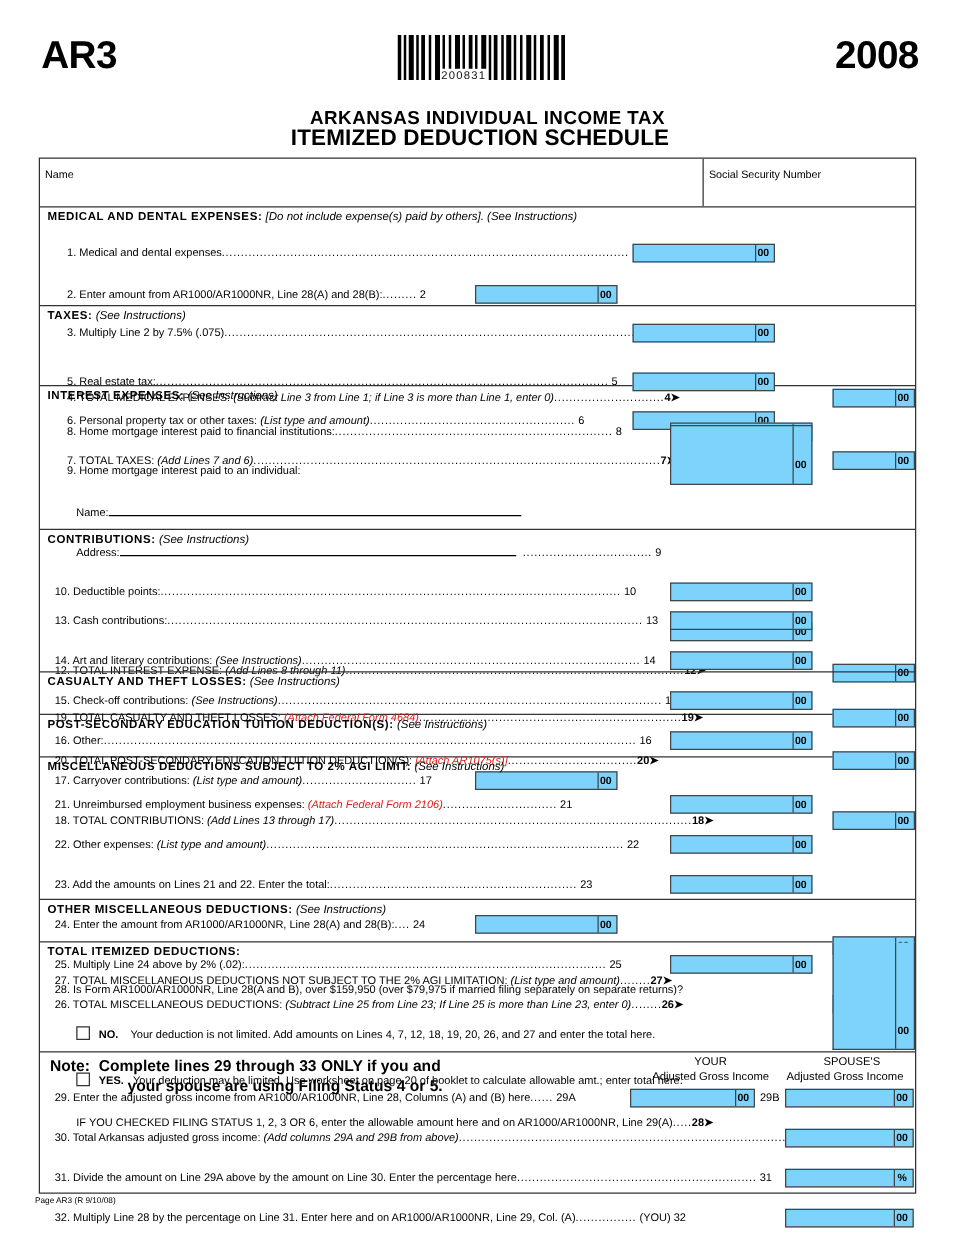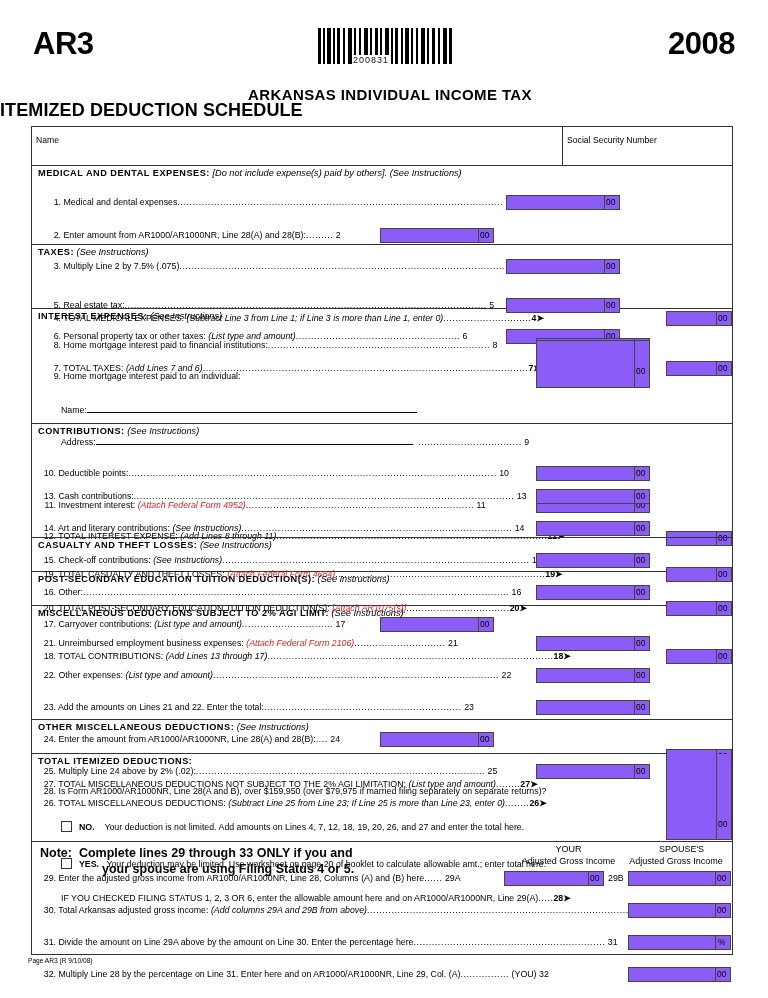--- a/index.html
+++ b/index.html
@@ -10,21 +10,21 @@
     -webkit-font-smoothing:none;
   }
   .page{position:relative;width:768px;height:998px;}
   .form-no{position:absolute;left:33px;top:26px;font-size:31px;font-weight:bold;letter-spacing:-.5px;}
   .year{position:absolute;right:33px;top:26px;font-size:31px;font-weight:bold;letter-spacing:-.5px;}
   .barcode{position:absolute;left:318px;top:28px;width:136px;height:36px;}
   .barcode svg{display:block;}
   .barcode-num{position:absolute;left:352px;top:55px;font-size:9px;letter-spacing:1px;color:#111;background:#fff;padding:0 1px;}
 
   .title1{position:absolute;left:0;right:0;top:86px;text-align:center;font-size:15px;font-weight:bold;letter-spacing:.4px;margin-left:12px;}
-  .title2{position:absolute;left:0;right:0;top:100px;text-align:left;font-size:18px;font-weight:bold;letter-spacing:.1px;}
+  .title2{position:absolute;left:0;right:0;top:100px;text-align:center;font-size:18px;font-weight:bold;letter-spacing:.1px;}
 
   
   .frame{position:absolute;left:31px;top:126px;width:702px;border:1.4px solid #333;box-sizing:border-box;}
 
   
   .namerow{display:flex;height:38px;border-bottom:1.4px solid #333;}
   .namecell{flex:1 1 auto;width:456px;border-right:1.4px solid #333;padding:2px 0 0 4px;box-sizing:border-box;}
   .ssncell{flex:1 1 auto;padding:2px 0 0 4px;box-sizing:border-box;}
   .smalllbl{font-size:8.6px;}
 
@@ -36,21 +36,21 @@
   .sechead i{font-style:italic;}
 
   .row{position:relative;height:16px;}
   .row .txt{position:absolute;left:12px;top:2px;font-size:8.8px;white-space:nowrap;}
   .row .txt .num{display:inline-block;width:17px;text-align:right;}
   .row .txt i{font-style:italic;}
   .red{color:#e01b1b;font-style:italic;}
   .dots{letter-spacing:.6px;}
 
   
-  .bx{position:absolute;border:1.3px solid #444;box-sizing:border-box;background:#8b5cf6;height:15px;}
+  .bx{position:absolute;border:1.3px solid #444;box-sizing:border-box;background:#7dd3fc;height:15px;font-weight:bold;}
   .bx .cents{position:absolute;right:0;top:0;width:15px;height:100%;border-left:1.3px solid #444;box-sizing:border-box;font-size:8.4px;text-align:left;padding-left:1px;line-height:13px;}
   .bx .cents.pct{padding-left:2px;}
 
   
   .colA{left:474px;width:114px;}
   .colB{left:504px;width:114px;}
   
   .colT{left:634px;width:65px;}
   .arrow{font-size:9px;font-weight:bold;}
 
@@ -266,26 +266,20 @@
           <span>Deductible points:</span><span class="dots">.........................................................................................................................</span>
           <span>10</span>
         </div>
         <div class="bx colB" style="top:0;">
           <span></span>
           <span class="cents">00</span>
         </div>
       </div>
 
       <div class="row" style="top:96px;">
-        <div class="txt" style="left:7px;">
-          <span class="num">11.</span>
-          <span>Investment interest:</span>
-          <span class="red">(Attach Federal Form 4952)</span><span class="dots">...........................................................................</span>
-          <span>11</span>
-        </div>
         <div class="bx colB" style="top:0;">
           <span></span>
           <span class="cents">00</span>
         </div>
       </div>
 
       <div class="row" style="top:112px;">
         <div class="txt" style="left:7px;top:1px;">
           <span class="num">12.</span>
           <span>TOTAL INTEREST EXPENSE:</span>

